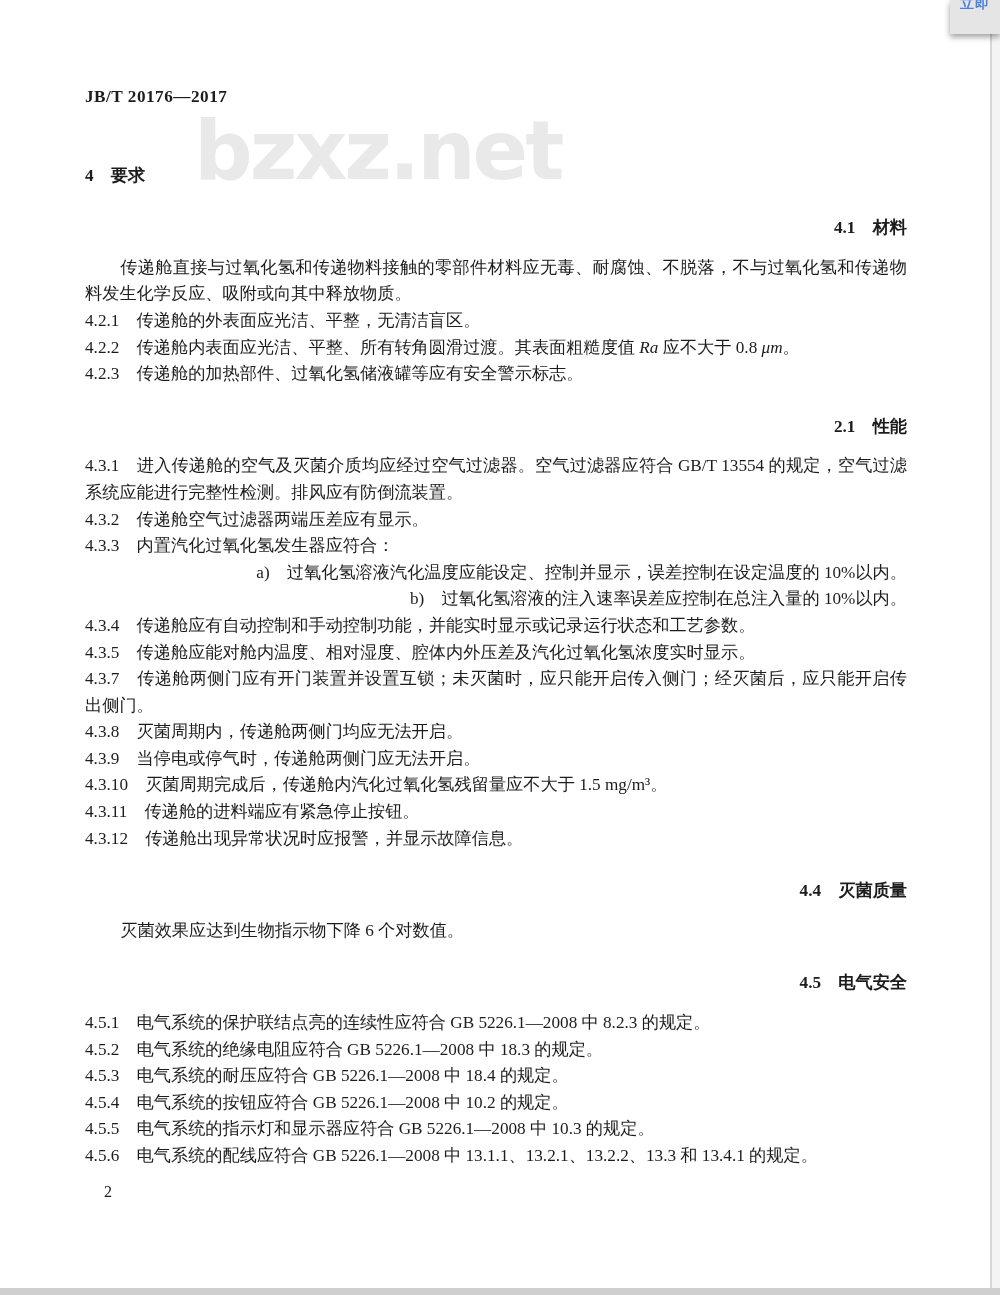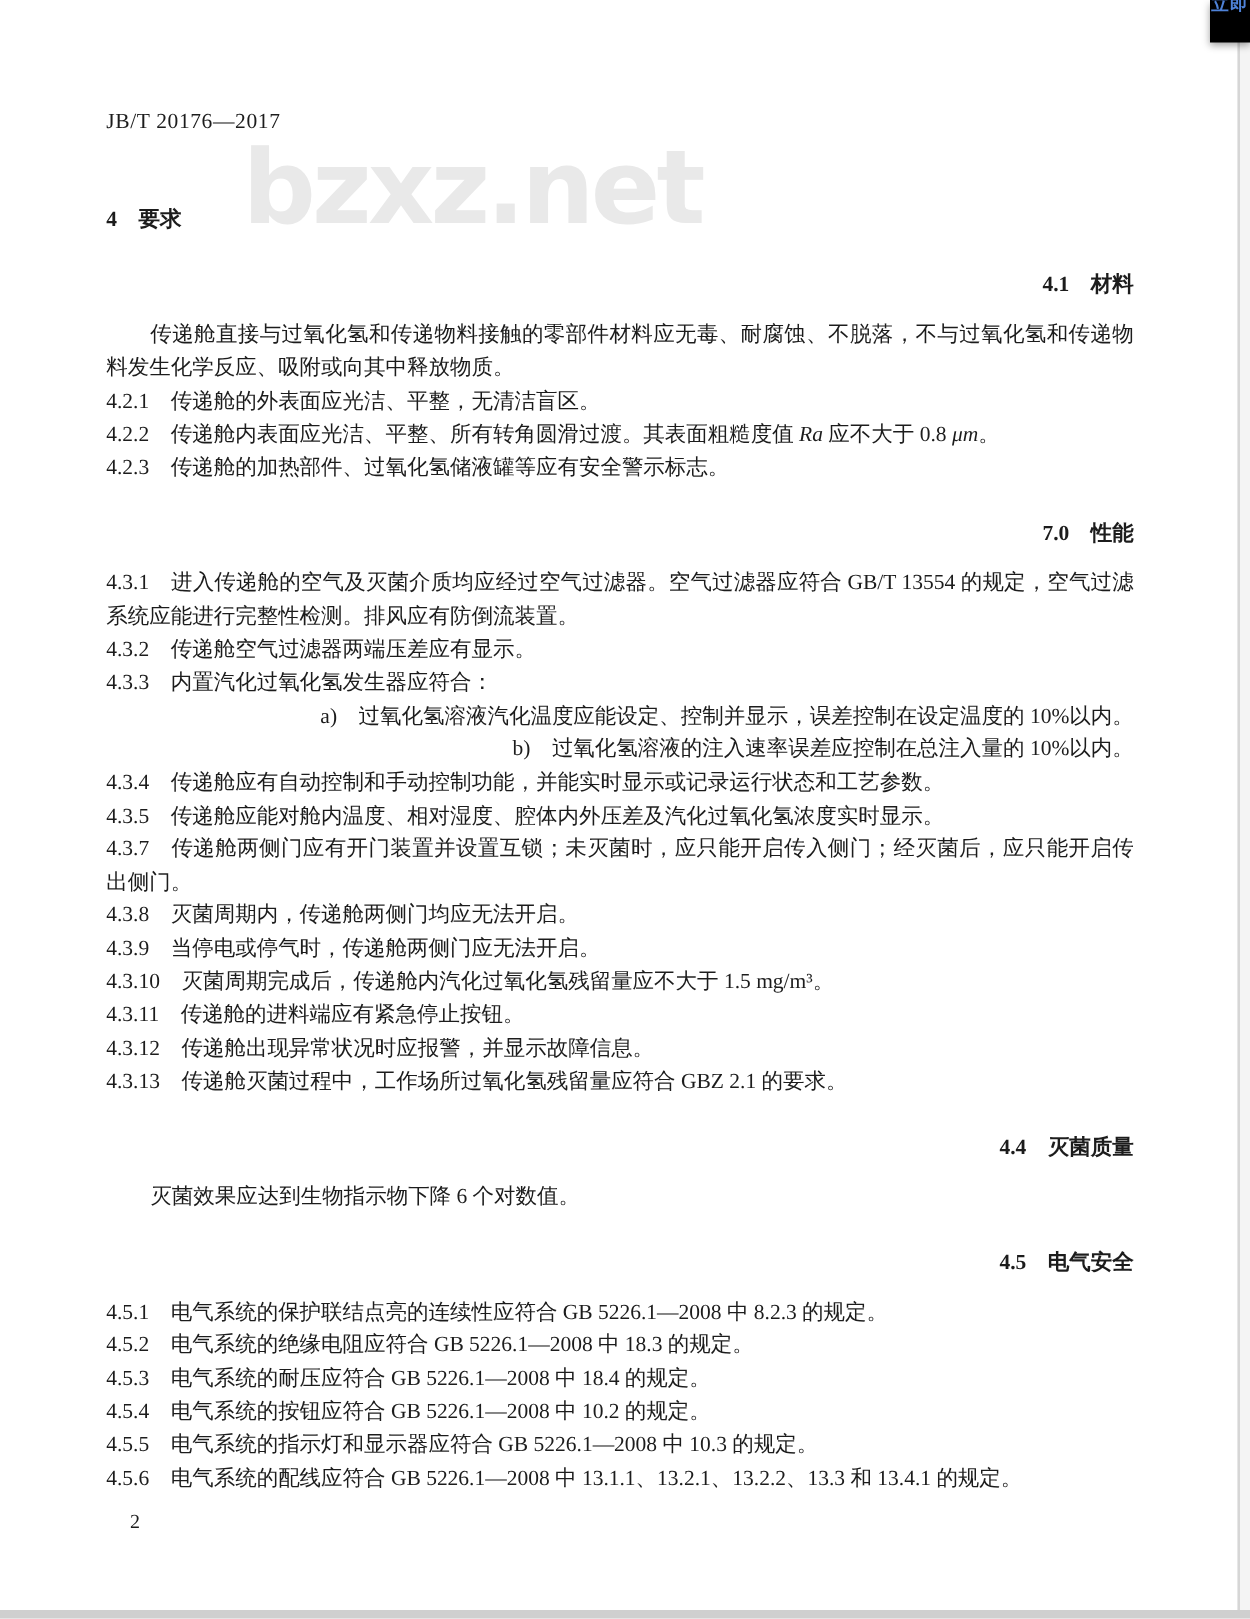--- a/index.html
+++ b/index.html
@@ -20,34 +20,34 @@
     position:absolute;top:0;right:0;bottom:7px;width:8px;
     background:#f4f4f4;border-left:2px solid #d6d6d6;z-index:1;
   }
   
   .page-bottom-edge{
     position:absolute;left:0;right:0;bottom:0;height:7px;
     background:#cfcfcf;z-index:1;
   }
   
   .corner-button{
-    position:absolute;top:0;right:0;width:32px;height:34px;
-    background:#000000;z-index:3;overflow:hidden;
+    position:absolute;top:0;right:0;width:50px;height:34px;
+    background:#e5e5e5;z-index:3;overflow:hidden;
     box-shadow:0 3px 6px rgba(0,0,0,.38);cursor:pointer;
   }
   .corner-button span{
     display:block;margin-top:-5px;text-align:center;
     font-family:"Liberation Sans",sans-serif;font-weight:bold;
     font-size:14px;color:#4e82d8;letter-spacing:1px;
   }
   .content{
     position:absolute;left:85px;top:84px;width:822px;z-index:2;
   }
   .doc-header{
-    font-weight:normal;font-size:17.5px;margin:0;letter-spacing:.5px;
+    font-weight:bold;font-size:17.5px;margin:0;letter-spacing:.5px;
   }
   .content p{
     margin:0;font-size:17.2px;line-height:26.6px;
     text-align:justify;text-justify:inter-ideograph;
   }
   .content p.h1{font-weight:bold;margin-top:52px;text-align:left;}
   .content p.h2{font-weight:bold;margin-top:26px;margin-bottom:13px;text-align:right;}
   .content p.para{text-indent:2.05em;}
   .content p.list{margin-left:2.05em;text-align:right;}
   .content p.pagenum{margin-top:9px;margin-left:19px;text-align:left;font-size:16px;}
@@ -67,35 +67,34 @@
 
 <div class="content">
   <p class="doc-header">JB/T 20176—2017</p>
   <div id="blocks">
       <p class="h1">4　要求</p>
       <p class="h2">4.1　材料</p>
       <p class="para">传递舱直接与过氧化氢和传递物料接触的零部件材料应无毒、耐腐蚀、不脱落，不与过氧化氢和传递物料发生化学反应、吸附或向其中释放物质。</p>
       <p class="body">4.2.1　传递舱的外表面应光洁、平整，无清洁盲区。</p>
       <p class="body"><span>4.2.2　传递舱内表面应光洁、平整、所有转角圆滑过渡。其表面粗糙度值 </span><i>Ra</i><span> 应不大于 0.8 </span><i>μm</i><span>。</span></p>
       <p class="body">4.2.3　传递舱的加热部件、过氧化氢储液罐等应有安全警示标志。</p>
-      <p class="h2">7.0　性能</p>
+      <p class="h2">2.1　性能</p>
       <p class="body">4.3.1　进入传递舱的空气及灭菌介质均应经过空气过滤器。空气过滤器应符合 GB/T 13554 的规定，空气过滤系统应能进行完整性检测。排风应有防倒流装置。</p>
       <p class="body">4.3.2　传递舱空气过滤器两端压差应有显示。</p>
       <p class="body">4.3.3　内置汽化过氧化氢发生器应符合：</p>
       <p class="list">a)　过氧化氢溶液汽化温度应能设定、控制并显示，误差控制在设定温度的 10%以内。</p>
       <p class="list">b)　过氧化氢溶液的注入速率误差应控制在总注入量的 10%以内。</p>
       <p class="body">4.3.4　传递舱应有自动控制和手动控制功能，并能实时显示或记录运行状态和工艺参数。</p>
       <p class="body">4.3.5　传递舱应能对舱内温度、相对湿度、腔体内外压差及汽化过氧化氢浓度实时显示。</p>
       <p class="body">4.3.7　传递舱两侧门应有开门装置并设置互锁；未灭菌时，应只能开启传入侧门；经灭菌后，应只能开启传出侧门。</p>
       <p class="body">4.3.8　灭菌周期内，传递舱两侧门均应无法开启。</p>
       <p class="body">4.3.9　当停电或停气时，传递舱两侧门应无法开启。</p>
       <p class="body">4.3.10　灭菌周期完成后，传递舱内汽化过氧化氢残留量应不大于 1.5 mg/m³。</p>
       <p class="body">4.3.11　传递舱的进料端应有紧急停止按钮。</p>
       <p class="body">4.3.12　传递舱出现异常状况时应报警，并显示故障信息。</p>
-      <p class="body">4.3.13　传递舱灭菌过程中，工作场所过氧化氢残留量应符合 GBZ 2.1 的要求。</p>
       <p class="h2">4.4　灭菌质量</p>
       <p class="para">灭菌效果应达到生物指示物下降 6 个对数值。</p>
       <p class="h2">4.5　电气安全</p>
       <p class="body">4.5.1　电气系统的保护联结点亮的连续性应符合 GB 5226.1—2008 中 8.2.3 的规定。</p>
       <p class="body">4.5.2　电气系统的绝缘电阻应符合 GB 5226.1—2008 中 18.3 的规定。</p>
       <p class="body">4.5.3　电气系统的耐压应符合 GB 5226.1—2008 中 18.4 的规定。</p>
       <p class="body">4.5.4　电气系统的按钮应符合 GB 5226.1—2008 中 10.2 的规定。</p>
       <p class="body">4.5.5　电气系统的指示灯和显示器应符合 GB 5226.1—2008 中 10.3 的规定。</p>
       <p class="body">4.5.6　电气系统的配线应符合 GB 5226.1—2008 中 13.1.1、13.2.1、13.2.2、13.3 和 13.4.1 的规定。</p>
     </div>

